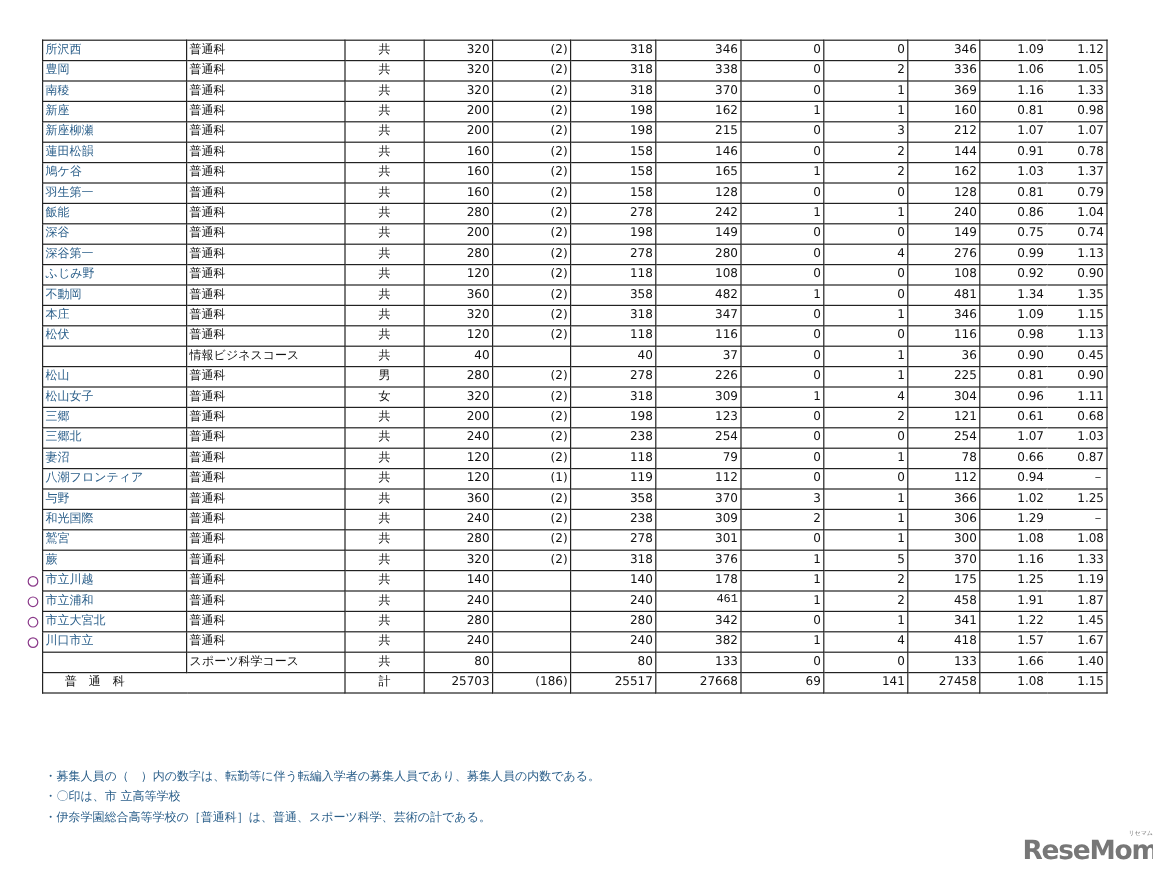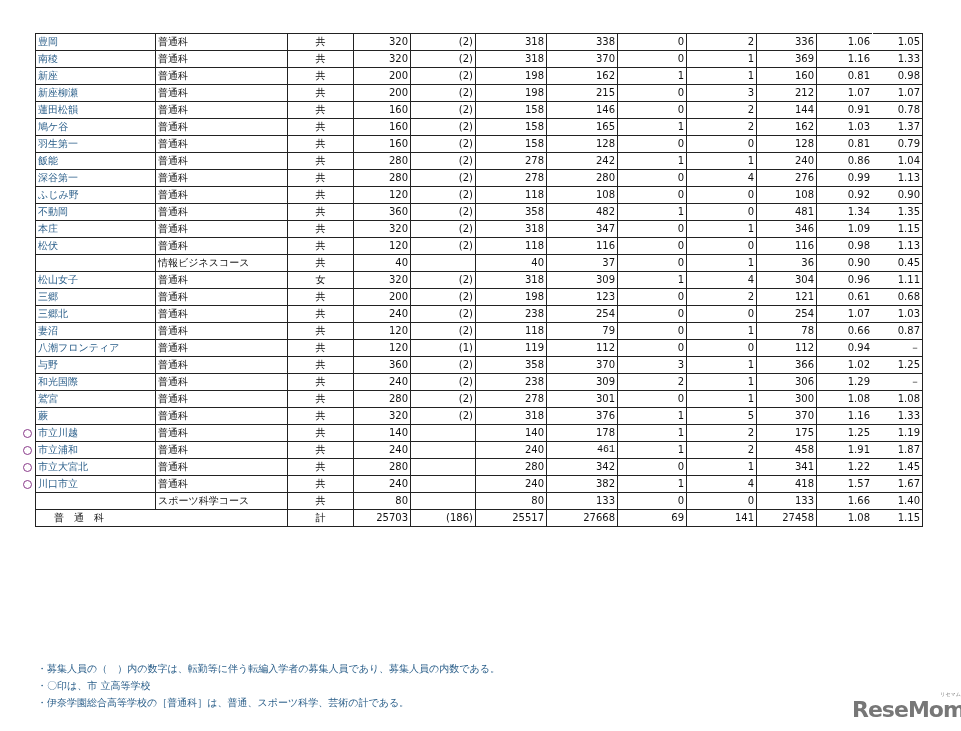--- a/index.html
+++ b/index.html
@@ -11,21 +11,21 @@
                   white-space:nowrap; overflow:hidden; }
   td.school { color:#2b5f8a; text-align:left; padding-left:3px; }
   td.dept { text-align:left; padding-left:3px; }
   td.sex { text-align:center; }
   td.num { text-align:right; padding-right:3px; }
   td.rate1 { border-right:1px solid #fff !important; text-align:right; padding-right:10px; }
   td.cont { border-top-color:#ffffff; }
   tr.total td.school { color:#111; letter-spacing:10px; padding-left:18px; }
   .marker { position:absolute; left:-13px; width:9px; height:9px; border:1px solid #8a3a8a;
             border-radius:50%; box-sizing:border-box; }
-  .notes { position:absolute; left:37px; top:660px; font-size:10px; color:#2b5f8a; line-height:17px; }
+  .notes { position:absolute; left:37px; top:639px; font-size:10px; color:#2b5f8a; line-height:17px; }
   .logo { position:absolute; left:852px; top:697px; font-family:"DejaVu Sans", sans-serif;
           font-weight:bold; font-size:22px; color:#777; letter-spacing:-1px; }
   .logo small { position:absolute; right:4px; top:-6px; font-size:5px; font-weight:normal; letter-spacing:0; }
 </style>
 </head>
 <body>
 
 <div class="sheet">
   <table class="grid" id="grid">
     <colgroup>
@@ -37,20 +37,34 @@
         <col style="width:71px">
         <col style="width:71px">
         <col style="width:69px">
       <col style="width:70px">
         <col style="width:60px">
         <col style="width:56px">
         <col style="width:50px">
     </colgroup>
     <tbody id="tbody">
         <tr>
+          <td class="school" style="position: relative;">所沢西</td>
+          <td class="dept" style="position: relative;">普通科</td>
+          <td class="sex" style="position: relative;">共</td>
+          <td class="num" style="position: relative;">320</td>
+          <td class="num" style="position: relative;">(2)</td>
+          <td class="num" style="position: relative;">318</td>
+          <td class="num" style="position: relative;">346</td>
+          <td class="num" style="position: relative;">0</td>
+          <td class="num" style="position: relative;">0</td>
+          <td class="num" style="position: relative;">346</td>
+          <td class="num rate1" style="position: relative;">1.09</td>
+          <td class="num" style="position: relative;">1.12</td>
+        </tr>
+        <tr>
           <td class="school" style="position: relative;">豊岡</td>
           <td class="dept" style="position: relative;">普通科</td>
           <td class="sex" style="position: relative;">共</td>
           <td class="num" style="position: relative;">320</td>
           <td class="num" style="position: relative;">(2)</td>
           <td class="num" style="position: relative;">318</td>
           <td class="num" style="position: relative;">338</td>
           <td class="num" style="position: relative;">0</td>
           <td class="num" style="position: relative;">2</td>
           <td class="num" style="position: relative;">336</td>
@@ -149,20 +163,34 @@
           <td class="num" style="position: relative;">(2)</td>
           <td class="num" style="position: relative;">278</td>
           <td class="num" style="position: relative;">242</td>
           <td class="num" style="position: relative;">1</td>
           <td class="num" style="position: relative;">1</td>
           <td class="num" style="position: relative;">240</td>
           <td class="num rate1" style="position: relative;">0.86</td>
           <td class="num" style="position: relative;">1.04</td>
         </tr>
         <tr>
+          <td class="school" style="position: relative;">深谷</td>
+          <td class="dept" style="position: relative;">普通科</td>
+          <td class="sex" style="position: relative;">共</td>
+          <td class="num" style="position: relative;">200</td>
+          <td class="num" style="position: relative;">(2)</td>
+          <td class="num" style="position: relative;">198</td>
+          <td class="num" style="position: relative;">149</td>
+          <td class="num" style="position: relative;">0</td>
+          <td class="num" style="position: relative;">0</td>
+          <td class="num" style="position: relative;">149</td>
+          <td class="num rate1" style="position: relative;">0.75</td>
+          <td class="num" style="position: relative;">0.74</td>
+        </tr>
+        <tr>
           <td class="school" style="position: relative;">深谷第一</td>
           <td class="dept" style="position: relative;">普通科</td>
           <td class="sex" style="position: relative;">共</td>
           <td class="num" style="position: relative;">280</td>
           <td class="num" style="position: relative;">(2)</td>
           <td class="num" style="position: relative;">278</td>
           <td class="num" style="position: relative;">280</td>
           <td class="num" style="position: relative;">0</td>
           <td class="num" style="position: relative;">4</td>
           <td class="num" style="position: relative;">276</td>
@@ -231,20 +259,34 @@
           <td class="sex" style="position: relative;">共</td>
           <td class="num" style="position: relative;">40</td>
           <td class="num" style="position: relative;"></td>
           <td class="num" style="position: relative;">40</td>
           <td class="num" style="position: relative;">37</td>
           <td class="num" style="position: relative;">0</td>
           <td class="num" style="position: relative;">1</td>
           <td class="num" style="position: relative;">36</td>
           <td class="num rate1" style="position: relative;">0.90</td>
           <td class="num" style="position: relative;">0.45</td>
+        </tr>
+        <tr>
+          <td class="school" style="position: relative;">松山</td>
+          <td class="dept" style="position: relative;">普通科</td>
+          <td class="sex" style="position: relative;">男</td>
+          <td class="num" style="position: relative;">280</td>
+          <td class="num" style="position: relative;">(2)</td>
+          <td class="num" style="position: relative;">278</td>
+          <td class="num" style="position: relative;">226</td>
+          <td class="num" style="position: relative;">0</td>
+          <td class="num" style="position: relative;">1</td>
+          <td class="num" style="position: relative;">225</td>
+          <td class="num rate1" style="position: relative;">0.81</td>
+          <td class="num" style="position: relative;">0.90</td>
         </tr>
         <tr>
           <td class="school" style="position: relative;">松山女子</td>
           <td class="dept" style="position: relative;">普通科</td>
           <td class="sex" style="position: relative;">女</td>
           <td class="num" style="position: relative;">320</td>
           <td class="num" style="position: relative;">(2)</td>
           <td class="num" style="position: relative;">318</td>
           <td class="num" style="position: relative;">309</td>
           <td class="num" style="position: relative;">1</td>

